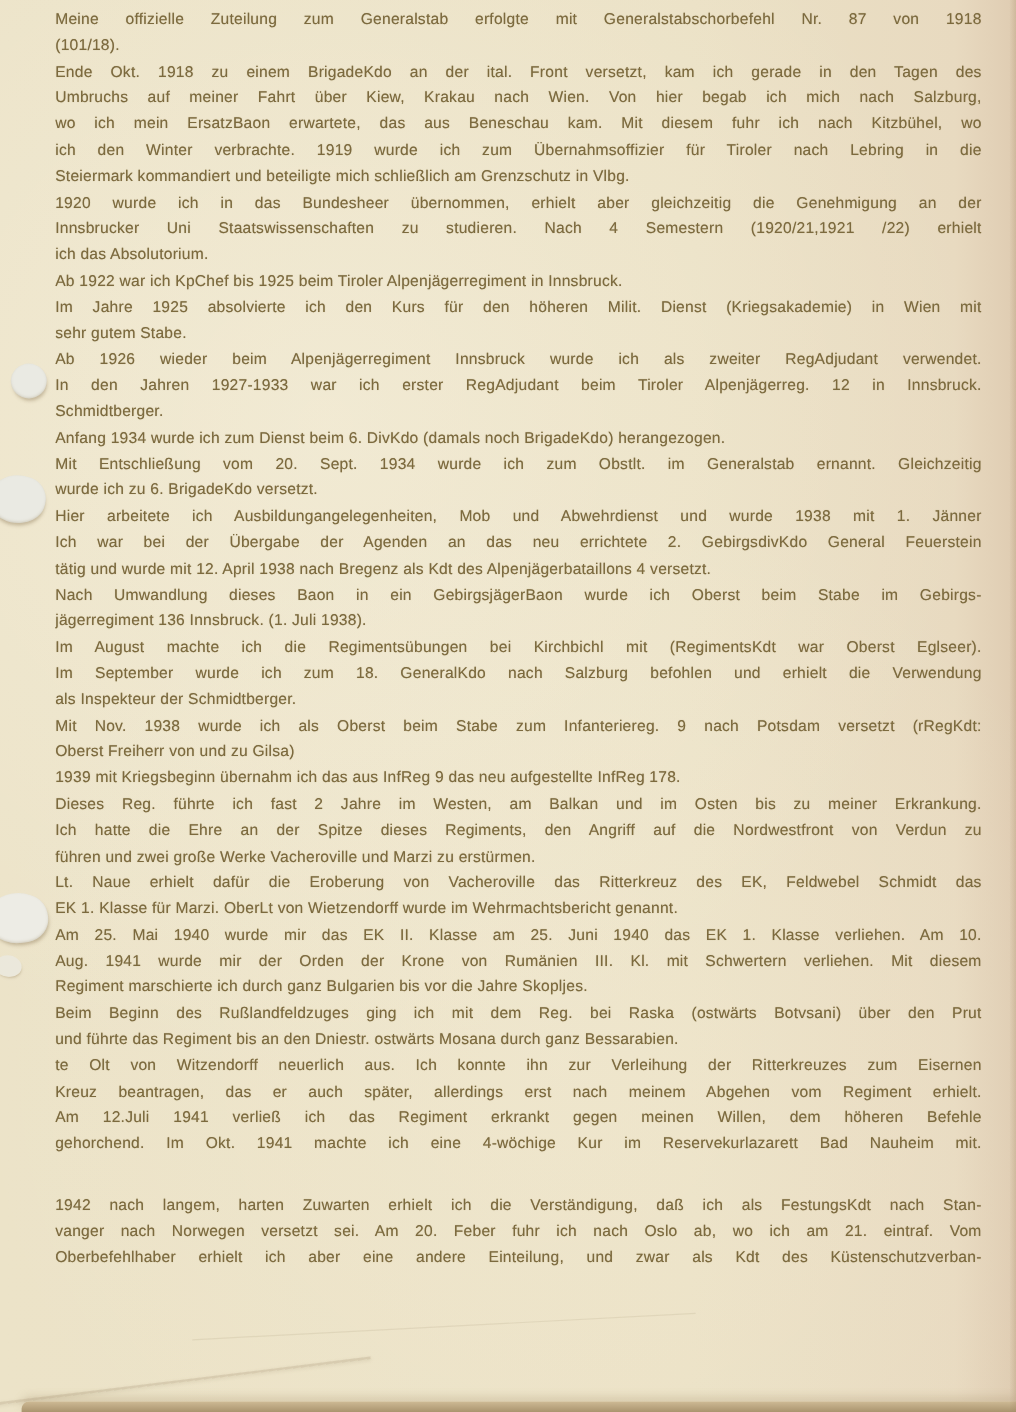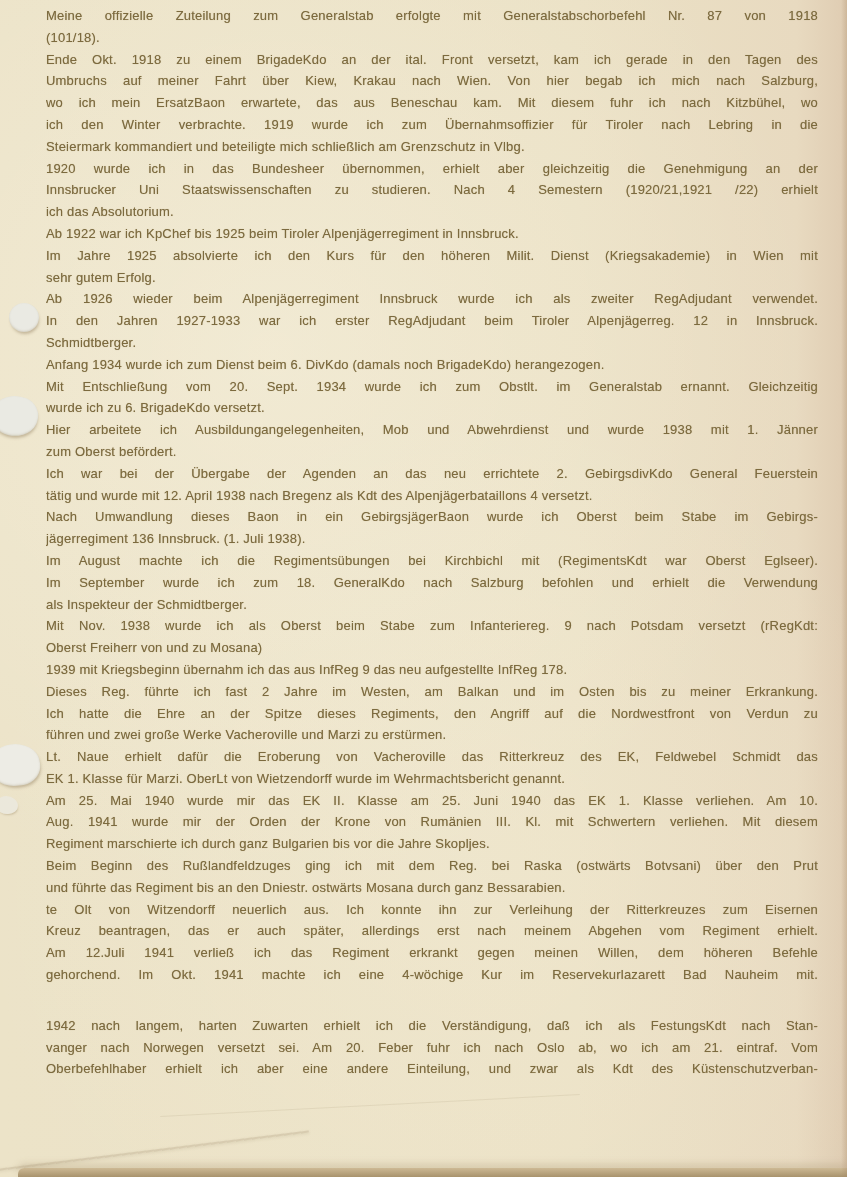--- a/index.html
+++ b/index.html
@@ -119,38 +119,37 @@
       <div class="line j">Ende Okt. 1918 zu einem BrigadeKdo an der ital. Front versetzt, kam ich gerade in den Tagen des</div>
       <div class="line j">Umbruchs auf meiner Fahrt über Kiew, Krakau nach Wien. Von hier begab ich mich nach Salzburg,</div>
       <div class="line j">wo ich mein ErsatzBaon erwartete, das aus Beneschau kam. Mit diesem fuhr ich nach Kitzbühel, wo</div>
       <div class="line j">ich den Winter verbrachte. 1919 wurde ich zum Übernahmsoffizier für Tiroler nach Lebring in die</div>
       <div class="line">Steiermark kommandiert und beteiligte mich schließlich am Grenzschutz in Vlbg.</div>
       <div class="line j">1920 wurde ich in das Bundesheer übernommen, erhielt aber gleichzeitig die Genehmigung an der</div>
       <div class="line j">Innsbrucker Uni Staatswissenschaften zu studieren. Nach 4 Semestern (1920/21,1921 /22) erhielt</div>
       <div class="line">ich das Absolutorium.</div>
       <div class="line">Ab 1922 war ich KpChef bis 1925 beim Tiroler Alpenjägerregiment in Innsbruck.</div>
       <div class="line j">Im Jahre 1925 absolvierte ich den Kurs für den höheren Milit. Dienst (Kriegsakademie) in Wien mit</div>
-      <div class="line">sehr gutem Erfolg.</div>
+      <div class="line">sehr gutem Stabe.</div>
       <div class="line j">Ab 1926 wieder beim Alpenjägerregiment Innsbruck wurde ich als zweiter RegAdjudant verwendet.</div>
       <div class="line j">In den Jahren 1927-1933 war ich erster RegAdjudant beim Tiroler Alpenjägerreg. 12 in Innsbruck.</div>
       <div class="line">Schmidtberger.</div>
       <div class="line">Anfang 1934 wurde ich zum Dienst beim 6. DivKdo (damals noch BrigadeKdo) herangezogen.</div>
       <div class="line j">Mit Entschließung vom 20. Sept. 1934 wurde ich zum Obstlt. im Generalstab ernannt. Gleichzeitig</div>
       <div class="line">wurde ich zu 6. BrigadeKdo versetzt.</div>
       <div class="line j">Hier arbeitete ich Ausbildungangelegenheiten, Mob und Abwehrdienst und wurde 1938 mit 1. Jänner</div>
-      <div class="line">zum Oberst befördert.</div>
       <div class="line j">Ich war bei der Übergabe der Agenden an das neu errichtete 2. GebirgsdivKdo General Feuerstein</div>
       <div class="line">tätig und wurde mit 12. April 1938 nach Bregenz als Kdt des Alpenjägerbataillons 4 versetzt.</div>
       <div class="line j">Nach Umwandlung dieses Baon in ein GebirgsjägerBaon wurde ich Oberst beim Stabe im Gebirgs-</div>
       <div class="line">jägerregiment 136 Innsbruck. (1. Juli 1938).</div>
       <div class="line j">Im August machte ich die Regimentsübungen bei Kirchbichl mit (RegimentsKdt war Oberst Eglseer).</div>
       <div class="line j">Im September wurde ich zum 18. GeneralKdo nach Salzburg befohlen und erhielt die Verwendung</div>
       <div class="line">als Inspekteur der Schmidtberger.</div>
       <div class="line j">Mit Nov. 1938 wurde ich als Oberst beim Stabe zum Infanteriereg. 9 nach Potsdam versetzt (rRegKdt:</div>
-      <div class="line">Oberst Freiherr von und zu Mosana)</div>
+      <div class="line">Oberst Freiherr von und zu Gilsa)</div>
       <div class="line">1939 mit Kriegsbeginn übernahm ich das aus InfReg 9 das neu aufgestellte InfReg 178.</div>
       <div class="line j">Dieses Reg. führte ich fast 2 Jahre im Westen, am Balkan und im Osten bis zu meiner Erkrankung.</div>
       <div class="line j">Ich hatte die Ehre an der Spitze dieses Regiments, den Angriff auf die Nordwestfront von Verdun zu</div>
       <div class="line">führen und zwei große Werke Vacheroville und Marzi zu erstürmen.</div>
       <div class="line j">Lt. Naue erhielt dafür die Eroberung von Vacheroville das Ritterkreuz des EK, Feldwebel Schmidt das</div>
       <div class="line">EK 1. Klasse für Marzi. OberLt von Wietzendorff wurde im Wehrmachtsbericht genannt.</div>
       <div class="line j">Am 25. Mai 1940 wurde mir das EK II. Klasse am 25. Juni 1940 das EK 1. Klasse verliehen. Am 10.</div>
       <div class="line j">Aug. 1941 wurde mir der Orden der Krone von Rumänien III. Kl. mit Schwertern verliehen. Mit diesem</div>
       <div class="line">Regiment marschierte ich durch ganz Bulgarien bis vor die Jahre Skopljes.</div>
       <div class="line j">Beim Beginn des Rußlandfeldzuges ging ich mit dem Reg. bei Raska (ostwärts Botvsani) über den Prut</div>

